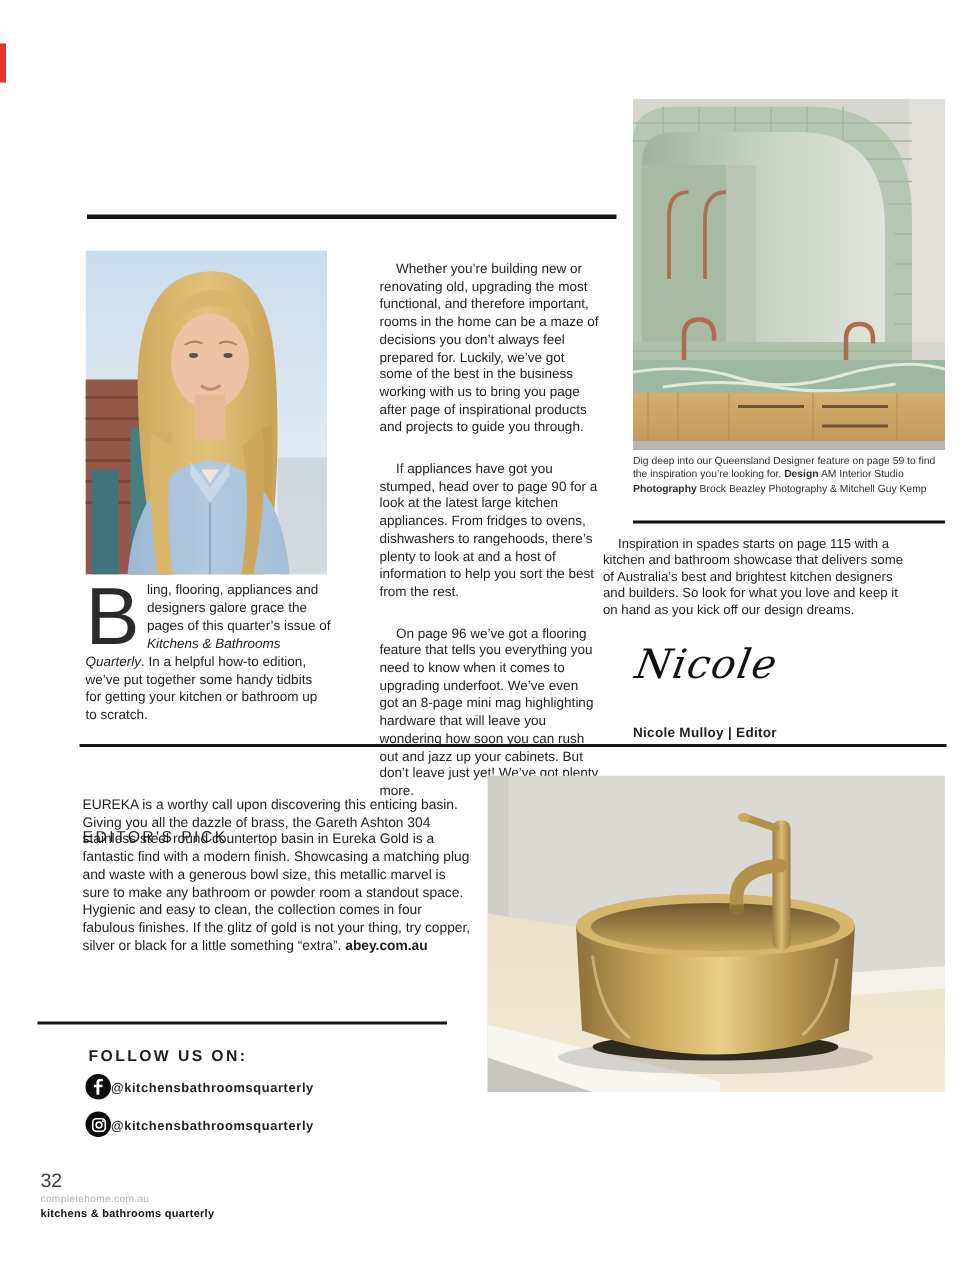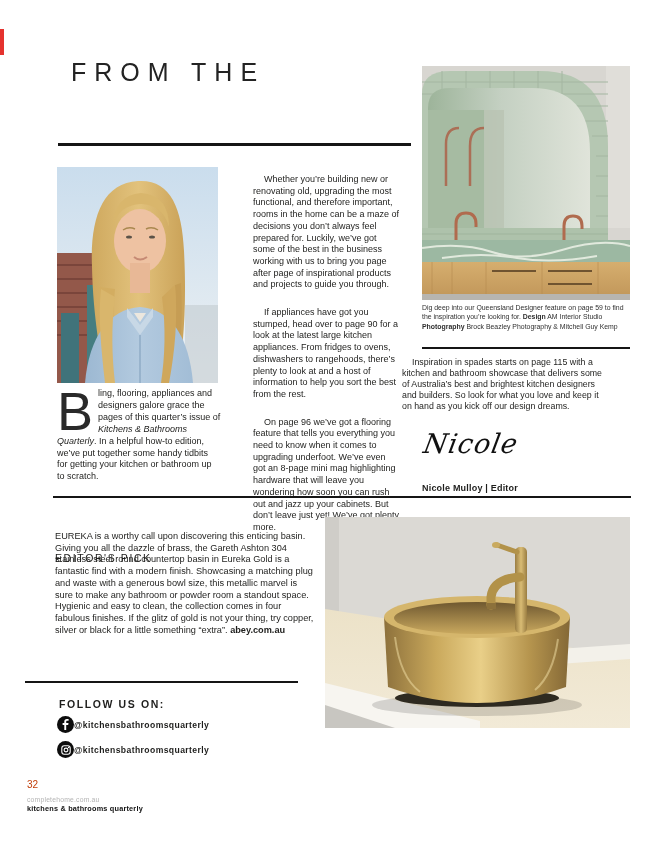--- a/index.html
+++ b/index.html
@@ -33,32 +33,31 @@
   .ep-body b{font-weight:700;}
 
   
   .follow-head{font-size:10.5px;font-weight:700;letter-spacing:1.6px;}
   .social-row{display:flex;align-items:center;gap:0;margin-bottom:8px;justify-content:center;}
   .social-handle{font-size:8.6px;font-weight:700;letter-spacing:.4px;}
   .icon-circle{width:17px;height:17px;border-radius:50%;background:#0d0d0d;display:flex;
                align-items:center;justify-content:center;flex:0 0 auto;}
 
   
-  .pg-num{font-size:10px;color:#c2410c;}
+  .pg-num{font-size:13px;color:#404040;}
   .pg-site{font-size:6.8px;color:#b4b4b4;letter-spacing:.2px;}
   .pg-brand{font-size:7.3px;font-weight:700;color:#111;letter-spacing:.2px;}
 </style>
 </head>
 <body>
 
 <div class="page">
 
   <div class="abs" style="left:0;top:29px;width:4px;height:26px;background:#e5322e;"></div>
 
-  <div class="abs title-thin" style="left:71px;top:58px;">FROM THE</div>
   <div class="abs rule" style="left:58px;top:143px;width:353px;height:2.5px;"></div>
 
   <div class="abs" style="left:57px;top:167px;width:161px;height:216px;">
     <svg width="161" height="216" viewBox="0 0 161 216">
       <defs>
         <linearGradient id="sky" x1="0" y1="0" x2="0" y2="1">
           <stop offset="0" stop-color="#cadded"></stop>
             <stop offset="1" stop-color="#edf1f3"></stop>
         </linearGradient>
         <linearGradient id="shirt" x1="0" y1="0" x2="1" y2="0">

